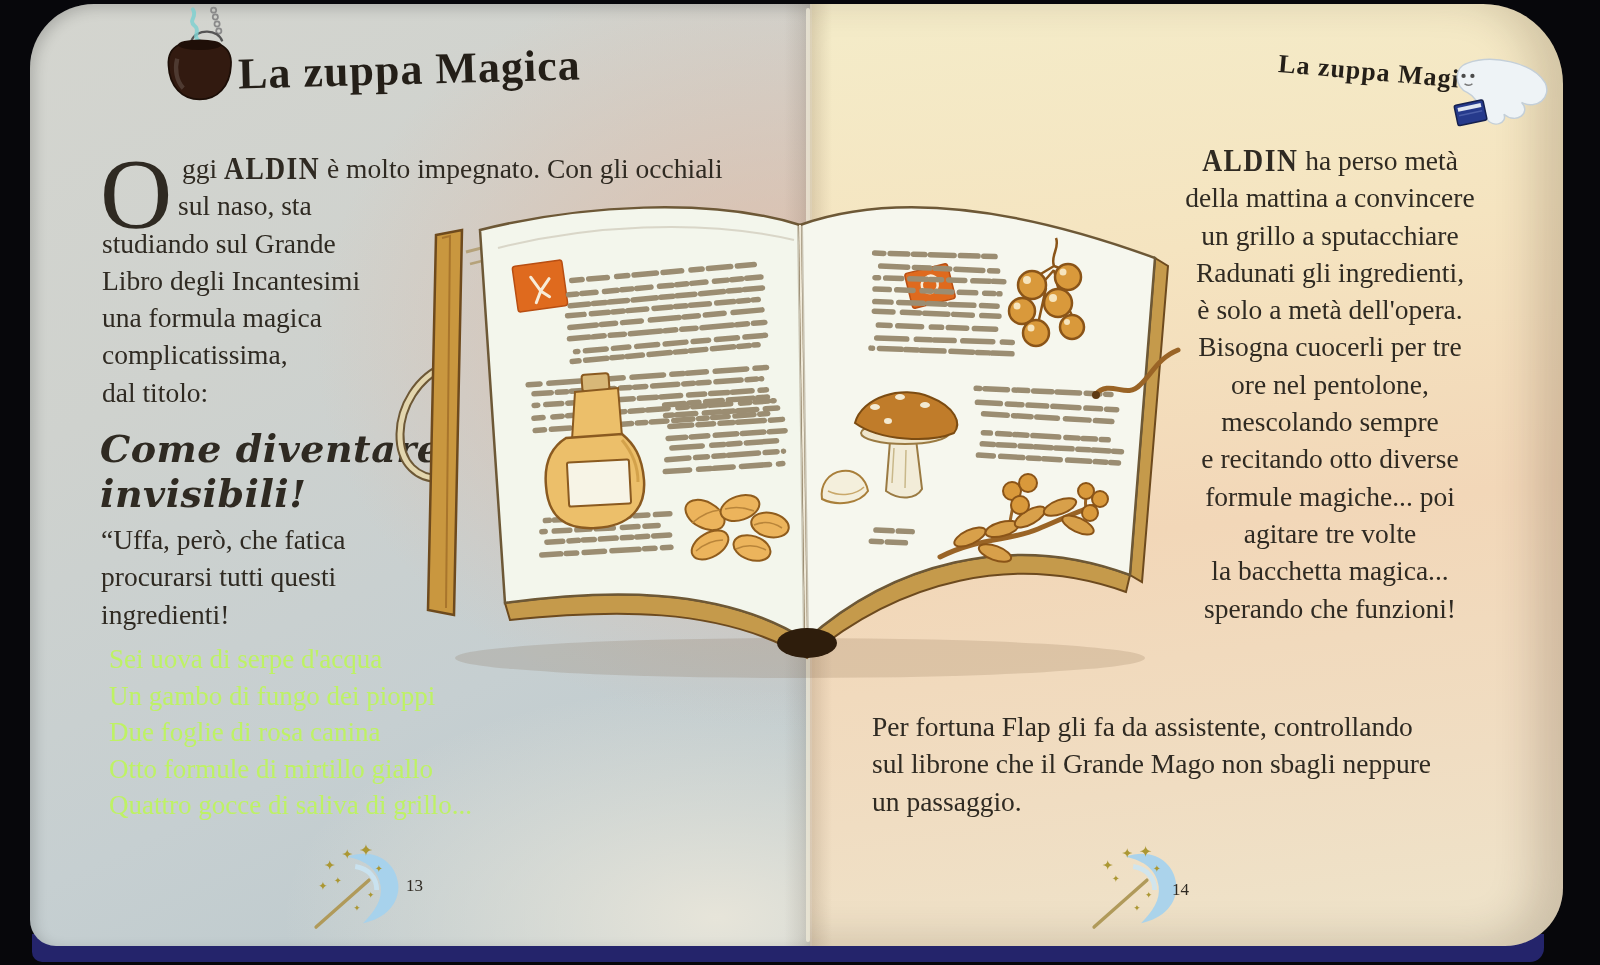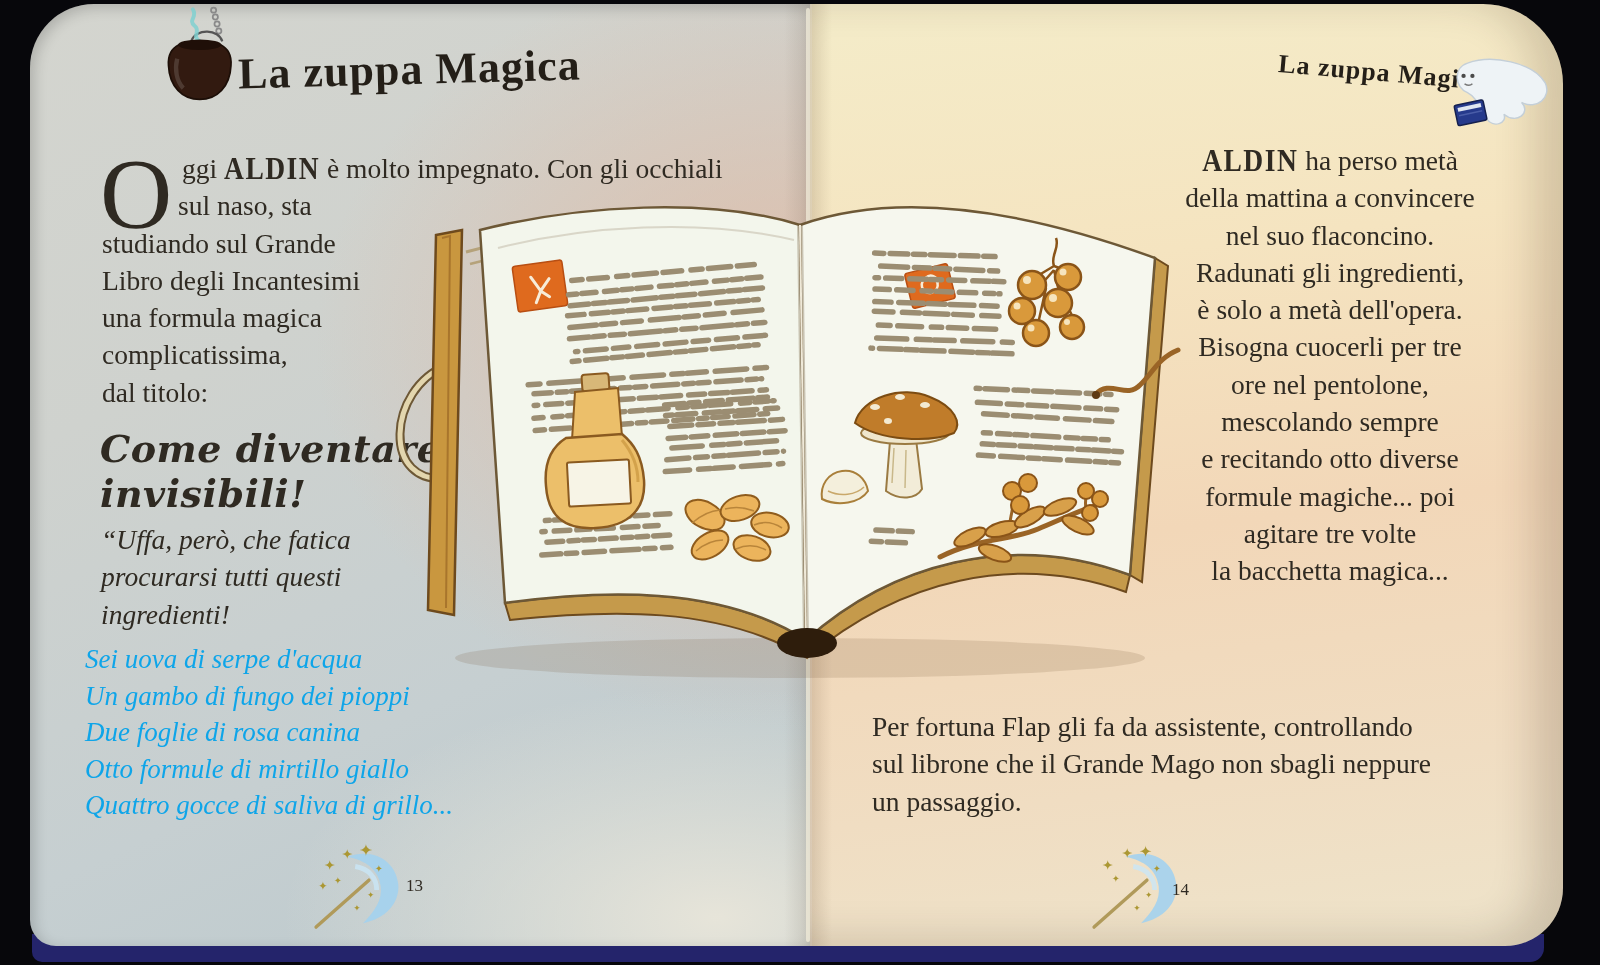--- a/index.html
+++ b/index.html
@@ -40,22 +40,22 @@
 
   .body-text{font-size:27.5px;line-height:37.3px;}
   #para-open{left:102px;top:150px;width:680px;}
   #dropcap{position:absolute;left:-2px;top:5px;font-size:100px;line-height:78px;font-weight:400;}
   #open-first-line{margin-left:80px;}
   #open-lines div:first-child{margin-left:76px;}
   .aldin{display:inline-block;font-weight:700;letter-spacing:1.5px;transform:scaleY(1.14);}
 
   #spell-title{left:100px;top:426px;font-size:38px;line-height:45px;font-weight:700;
     font-style:italic;font-family:"DejaVu Serif",serif;letter-spacing:.5px;}
-  #lament{left:101px;top:521px;font-style:italic;}
-  #ingredients{left:85px;top:641px;font-style:italic;font-size:27px;line-height:36.6px;color:#0ea5e9;}
+  #lament{left:101px;top:521px;}
+  #ingredients{left:109px;top:641px;font-size:27px;line-height:36.6px;color:#bef264;}
 
   #story-right{left:1118px;top:142px;width:424px;text-align:center;}
   #assistant{left:872px;top:708px;}
 
   .page-num{font-size:17px;color:#2f2a22;}
   #page-num-left{left:406px;top:876px;}
   #page-num-right{left:1172px;top:866px;margin-top:14px;}
 
   #wand-left{left:308px;top:843px;width:112px;height:88px;}
   #wand-right{left:1086px;top:843px;width:112px;height:88px;}
@@ -149,30 +149,31 @@
       <rect x="18" y="50" width="30" height="21" rx="2" fill="#263a8c" stroke="#15204e" stroke-width="1.5"></rect>
       <rect x="21" y="53" width="24" height="4" fill="#dfe6f0"></rect>
       <line x1="21" y1="61" x2="45" y2="61" stroke="#4a5da8" stroke-width="1.5"></line>
     </g>
   </svg>
 
   <div class="abs body-text" id="story-right">
     <div><span class="aldin">ALDIN</span><span> ha perso metà</span></div>
     <div>
         <div>della mattina a convincere</div>
-        <div>nel suo flaconcino.</div>
+        <div>un grillo a sputacchiare</div>
         <div>Radunati gli ingredienti,</div>
         <div>è solo a metà dell'opera.</div>
         <div>Bisogna cuocerli per tre</div>
         <div>ore nel pentolone,</div>
         <div>mescolando sempre</div>
         <div>e recitando otto diverse</div>
         <div>formule magiche... poi</div>
         <div>agitare tre volte</div>
         <div>la bacchetta magica...</div>
+        <div>sperando che funzioni!</div>
       </div>
   </div>
 
   <div class="abs body-text" id="assistant">
       <div>Per fortuna Flap gli fa da assistente, controllando</div>
       <div>sul librone che il Grande Mago non sbagli neppure</div>
       <div>un passaggio.</div>
     </div>
 
   <svg class="abs" id="wand-right" viewBox="0 0 110 90">

